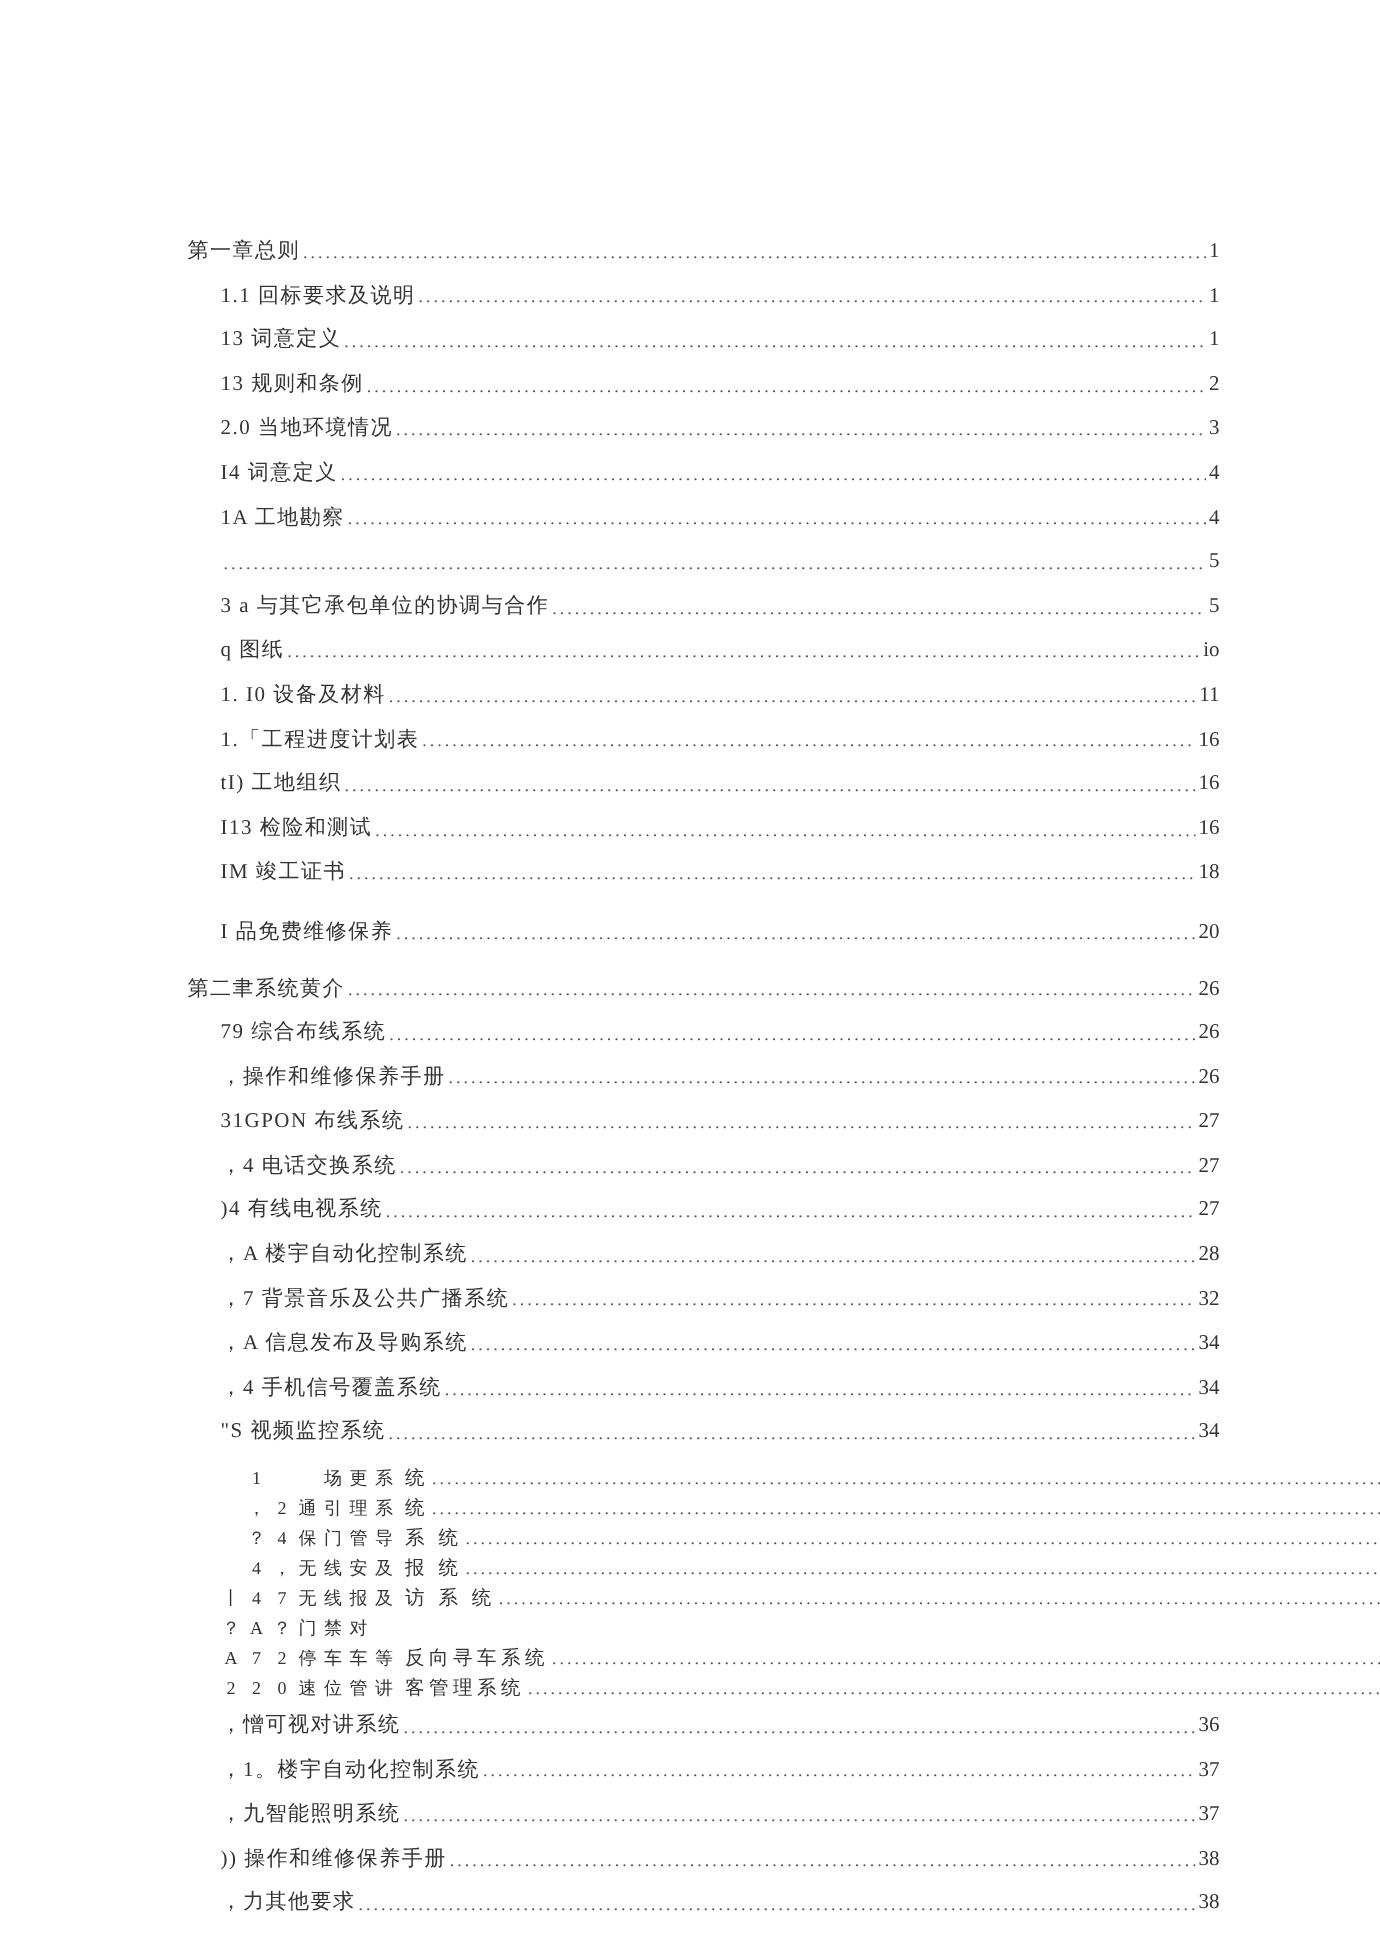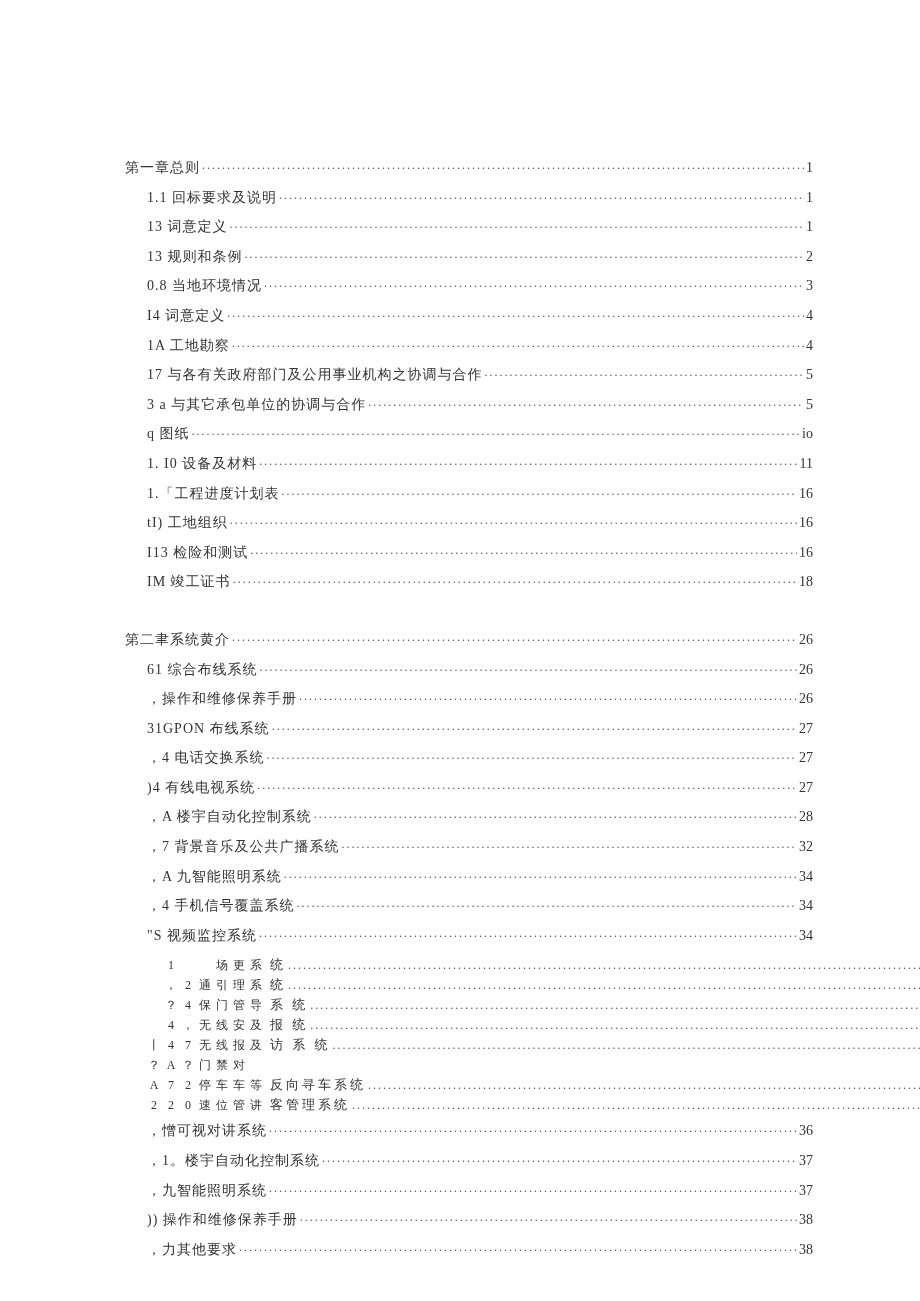--- a/index.html
+++ b/index.html
@@ -16,21 +16,21 @@
     position: relative;
   }
   .page {
     position: absolute;
     left: 125px;
     top: 140px;
     width: 688px;
   }
   .toc-row {
     display: flex;
-    align-items: flex-start;
+    align-items: flex-end;
     white-space: nowrap;
     margin-bottom: 10px;
     line-height: 1.4;
   }
   .toc-row.level0 { padding-left: 0; }
   .toc-row.level1 { padding-left: 22px; }
   .toc-row .label {
     flex: 0 0 auto;
     letter-spacing: 1px;
   }
@@ -121,36 +121,35 @@
         <span class="label">13 词意定义</span>
         <span class="dots"></span>
         <span class="pnum">1</span>
       </div>
       <div class="toc-row level1">
         <span class="label">13 规则和条例</span>
         <span class="dots"></span>
         <span class="pnum">2</span>
       </div>
       <div class="toc-row level1">
-        <span class="label">0.8 当地环境情况</span>
+        <span class="label">2.0 当地环境情况</span>
         <span class="dots"></span>
         <span class="pnum">3</span>
       </div>
       <div class="toc-row level1">
         <span class="label">I4 词意定义</span>
         <span class="dots"></span>
         <span class="pnum">4</span>
       </div>
       <div class="toc-row level1">
         <span class="label">1A 工地勘察</span>
         <span class="dots"></span>
         <span class="pnum">4</span>
       </div>
       <div class="toc-row level1">
-        <span class="label">17 与各有关政府部门及公用事业机构之协调与合作</span>
         <span class="dots"></span>
         <span class="pnum">5</span>
       </div>
       <div class="toc-row level1">
         <span class="label">3  a 与其它承包单位的协调与合作</span>
         <span class="dots"></span>
         <span class="pnum">5</span>
       </div>
       <div class="toc-row level1">
         <span class="label">q 图纸</span>
@@ -176,27 +175,32 @@
         <span class="label">I13 检险和测试</span>
         <span class="dots"></span>
         <span class="pnum">16</span>
       </div>
       <div class="toc-row level1">
         <span class="label">IM 竣工证书</span>
         <span class="dots"></span>
         <span class="pnum">18</span>
       </div>
       <div class="spacer-row"></div>
+      <div class="toc-row level1">
+        <span class="label">I 品免费维修保养</span>
+        <span class="dots"></span>
+        <span class="pnum">20</span>
+      </div>
       <div class="toc-row level0 toc-group">
         <span class="label">第二聿系统黄介</span>
         <span class="dots"></span>
         <span class="pnum">26</span>
       </div>
       <div class="toc-row level1">
-        <span class="label">61 综合布线系统</span>
+        <span class="label">79 综合布线系统</span>
         <span class="dots"></span>
         <span class="pnum">26</span>
       </div>
       <div class="toc-row level1">
         <span class="label">，操作和维修保养手册</span>
         <span class="dots"></span>
         <span class="pnum">26</span>
       </div>
       <div class="toc-row level1">
         <span class="label">31GPON 布线系统</span>
@@ -217,21 +221,21 @@
         <span class="label">，A 楼宇自动化控制系统</span>
         <span class="dots"></span>
         <span class="pnum">28</span>
       </div>
       <div class="toc-row level1">
         <span class="label">，7 背景音乐及公共广播系统</span>
         <span class="dots"></span>
         <span class="pnum">32</span>
       </div>
       <div class="toc-row level1">
-        <span class="label">，A 九智能照明系统</span>
+        <span class="label">，A 信息发布及导购系统</span>
         <span class="dots"></span>
         <span class="pnum">34</span>
       </div>
       <div class="toc-row level1">
         <span class="label">，4 手机信号覆盖系统</span>
         <span class="dots"></span>
         <span class="pnum">34</span>
       </div>
       <div class="toc-row level1">
         <span class="label">"S 视频监控系统</span>

